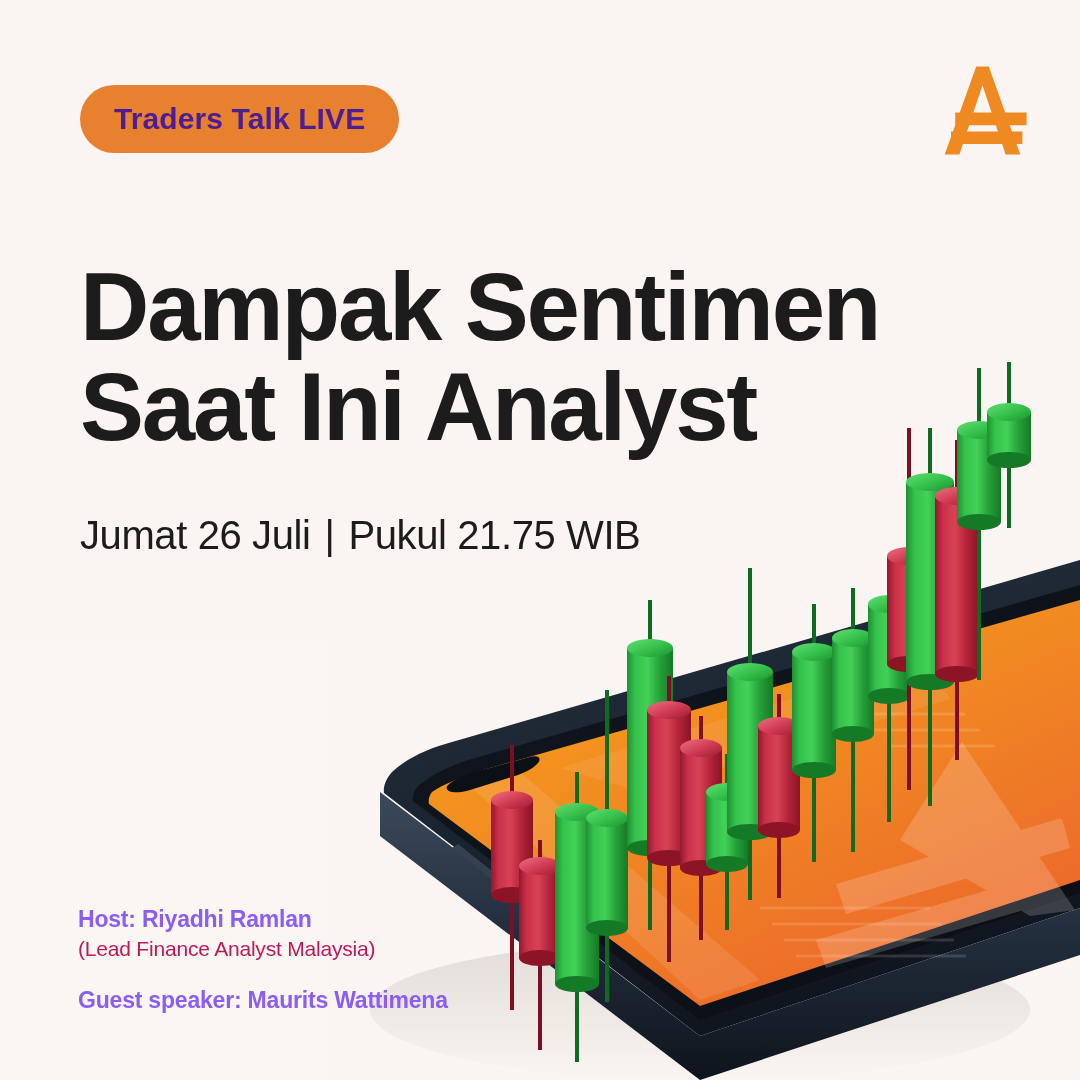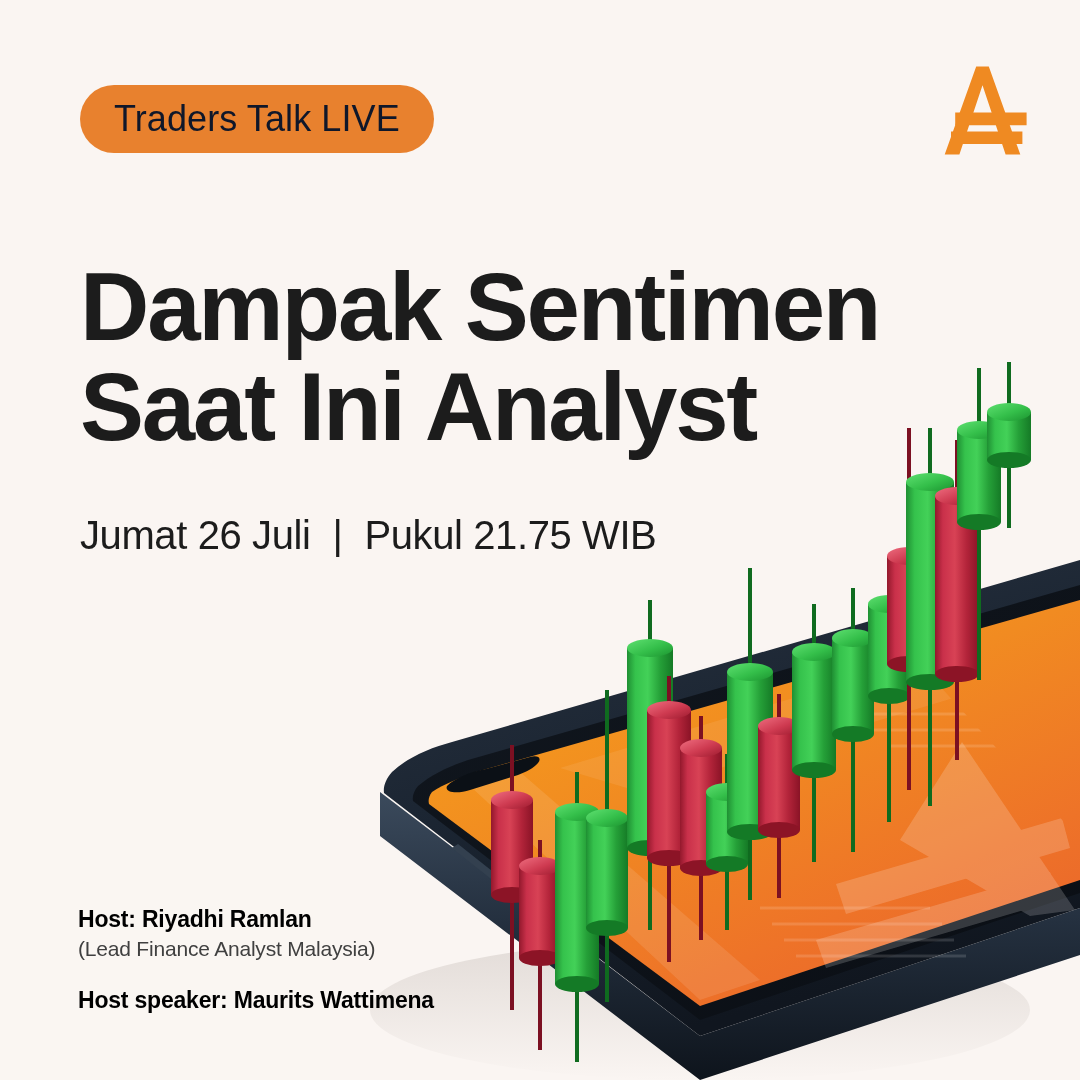--- a/index.html
+++ b/index.html
@@ -30,23 +30,23 @@
     height: 68px;
     padding: 0 34px;
     display: flex;
     align-items: center;
     justify-content: center;
     background: #e8812e;
     border-radius: 999px;
     box-sizing: border-box;
   }
   .badge-label {
-    color: #0f172a;
-    font-size: 36px;
-    font-weight: normal;
+    color: #4c1d95;
+    font-size: 30px;
+    font-weight: bold;
     letter-spacing: 0.1px;
     white-space: nowrap;
   }
 
   
   .logo {
     position: absolute;
     right: 45px;
     top: 58px;
     width: 105px;
@@ -72,47 +72,46 @@
     position: absolute;
     left: 80px;
     top: 513px;
     display: flex;
     align-items: center;
     color: #1c1c1c;
     font-size: 40px;
     font-weight: normal;
     letter-spacing: -0.4px;
     white-space: nowrap;
-    gap: 8px;
   }
   .dateline .sep {
     display: inline-block;
     margin: 0 14px;
     color: #1c1c1c;
   }
 
   
   .credits {
     position: absolute;
     left: 78px;
     bottom: 62px;
     z-index: 40;
   }
   .credit-block { margin-bottom: 26px; }
   .credit-block:last-child { margin-bottom: 0; }
   .credit-name {
-    color: #000000;
+    color: #8b5cf6;
     font-size: 23px;
     font-weight: bold;
     letter-spacing: -0.2px;
     white-space: nowrap;
     margin-bottom: 4px;
   }
   .credit-role {
-    color: #404040;
+    color: #be185d;
     font-size: 21px;
     font-weight: normal;
     letter-spacing: -0.2px;
     white-space: nowrap;
   }
 
   
   .artwork {
     position: absolute;
     left: 0;
@@ -391,17 +390,17 @@
     <span class="sep">|</span>
     <span>Pukul 21.75 WIB</span>
   </div>
 
   <div class="credits">
     <div class="credit-block">
       <div class="credit-name">Host: Riyadhi Ramlan</div>
       <div class="credit-role">(Lead Finance Analyst Malaysia)</div>
     </div>
     <div class="credit-block">
-      <div class="credit-name">Host speaker: Maurits Wattimena</div>
+      <div class="credit-name">Guest speaker: Maurits Wattimena</div>
     </div>
   </div>
 
 </div>
 
 </body></html>

